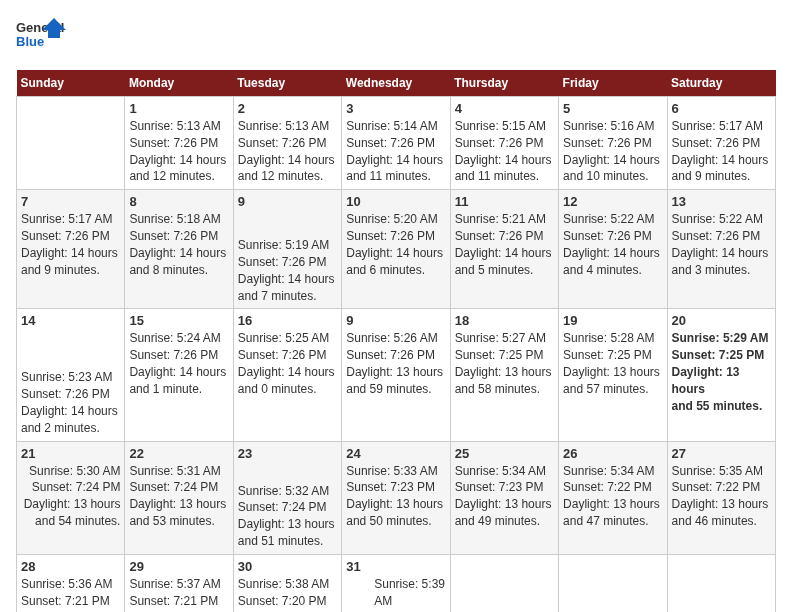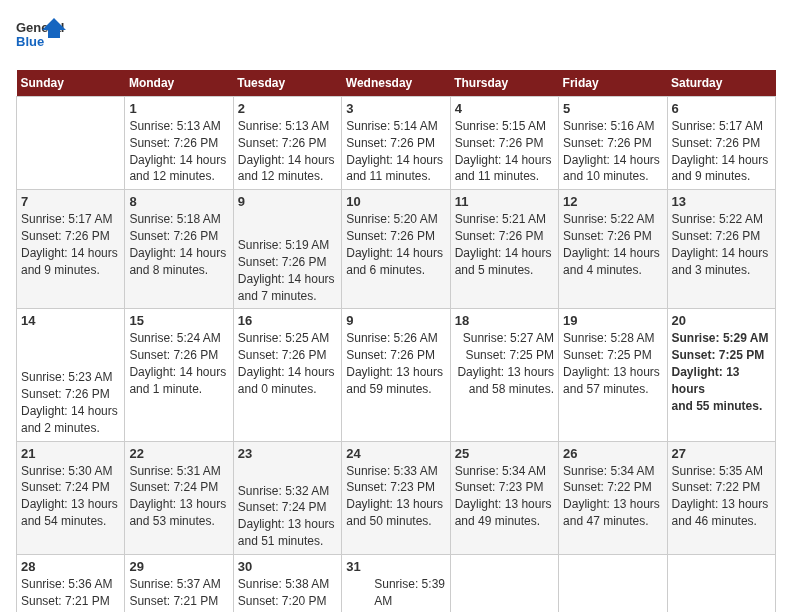--- a/index.html
+++ b/index.html
@@ -225,21 +225,21 @@
         </td>
         <td>
           <span class="day-number">9</span>
           <div class="day-info" style="white-space: pre-line;">Sunrise: 5:26 AM
 Sunset: 7:26 PM
 Daylight: 13 hours
 and 59 minutes.</div>
         </td>
         <td>
           <span class="day-number">18</span>
-          <div class="day-info" style="white-space: pre-line; text-align: right;">Sunrise: 5:27 AM
+          <div class="day-info" style="white-space: pre-line;">Sunrise: 5:27 AM
 Sunset: 7:25 PM
 Daylight: 13 hours
 and 58 minutes.</div>
         </td>
         <td>
           <span class="day-number">19</span>
           <div class="day-info" style="white-space: pre-line;">Sunrise: 5:28 AM
 Sunset: 7:25 PM
 Daylight: 13 hours
 and 57 minutes.</div>
@@ -248,21 +248,21 @@
           <span class="day-number">20</span>
           <div class="day-info" style="white-space: pre-line; font-weight: bold;">Sunrise: 5:29 AM
 Sunset: 7:25 PM
 Daylight: 13 hours
 and 55 minutes.</div>
         </td>
       </tr>
       <tr>
         <td>
           <span class="day-number">21</span>
-          <div class="day-info" style="white-space: pre-line;">Sunrise: 5:30 AM
+          <div class="day-info" style="white-space: pre-line; text-align: right;">Sunrise: 5:30 AM
 Sunset: 7:24 PM
 Daylight: 13 hours
 and 54 minutes.</div>
         </td>
         <td>
           <span class="day-number">22</span>
           <div class="day-info" style="white-space: pre-line;">Sunrise: 5:31 AM
 Sunset: 7:24 PM
 Daylight: 13 hours
 and 53 minutes.</div>

